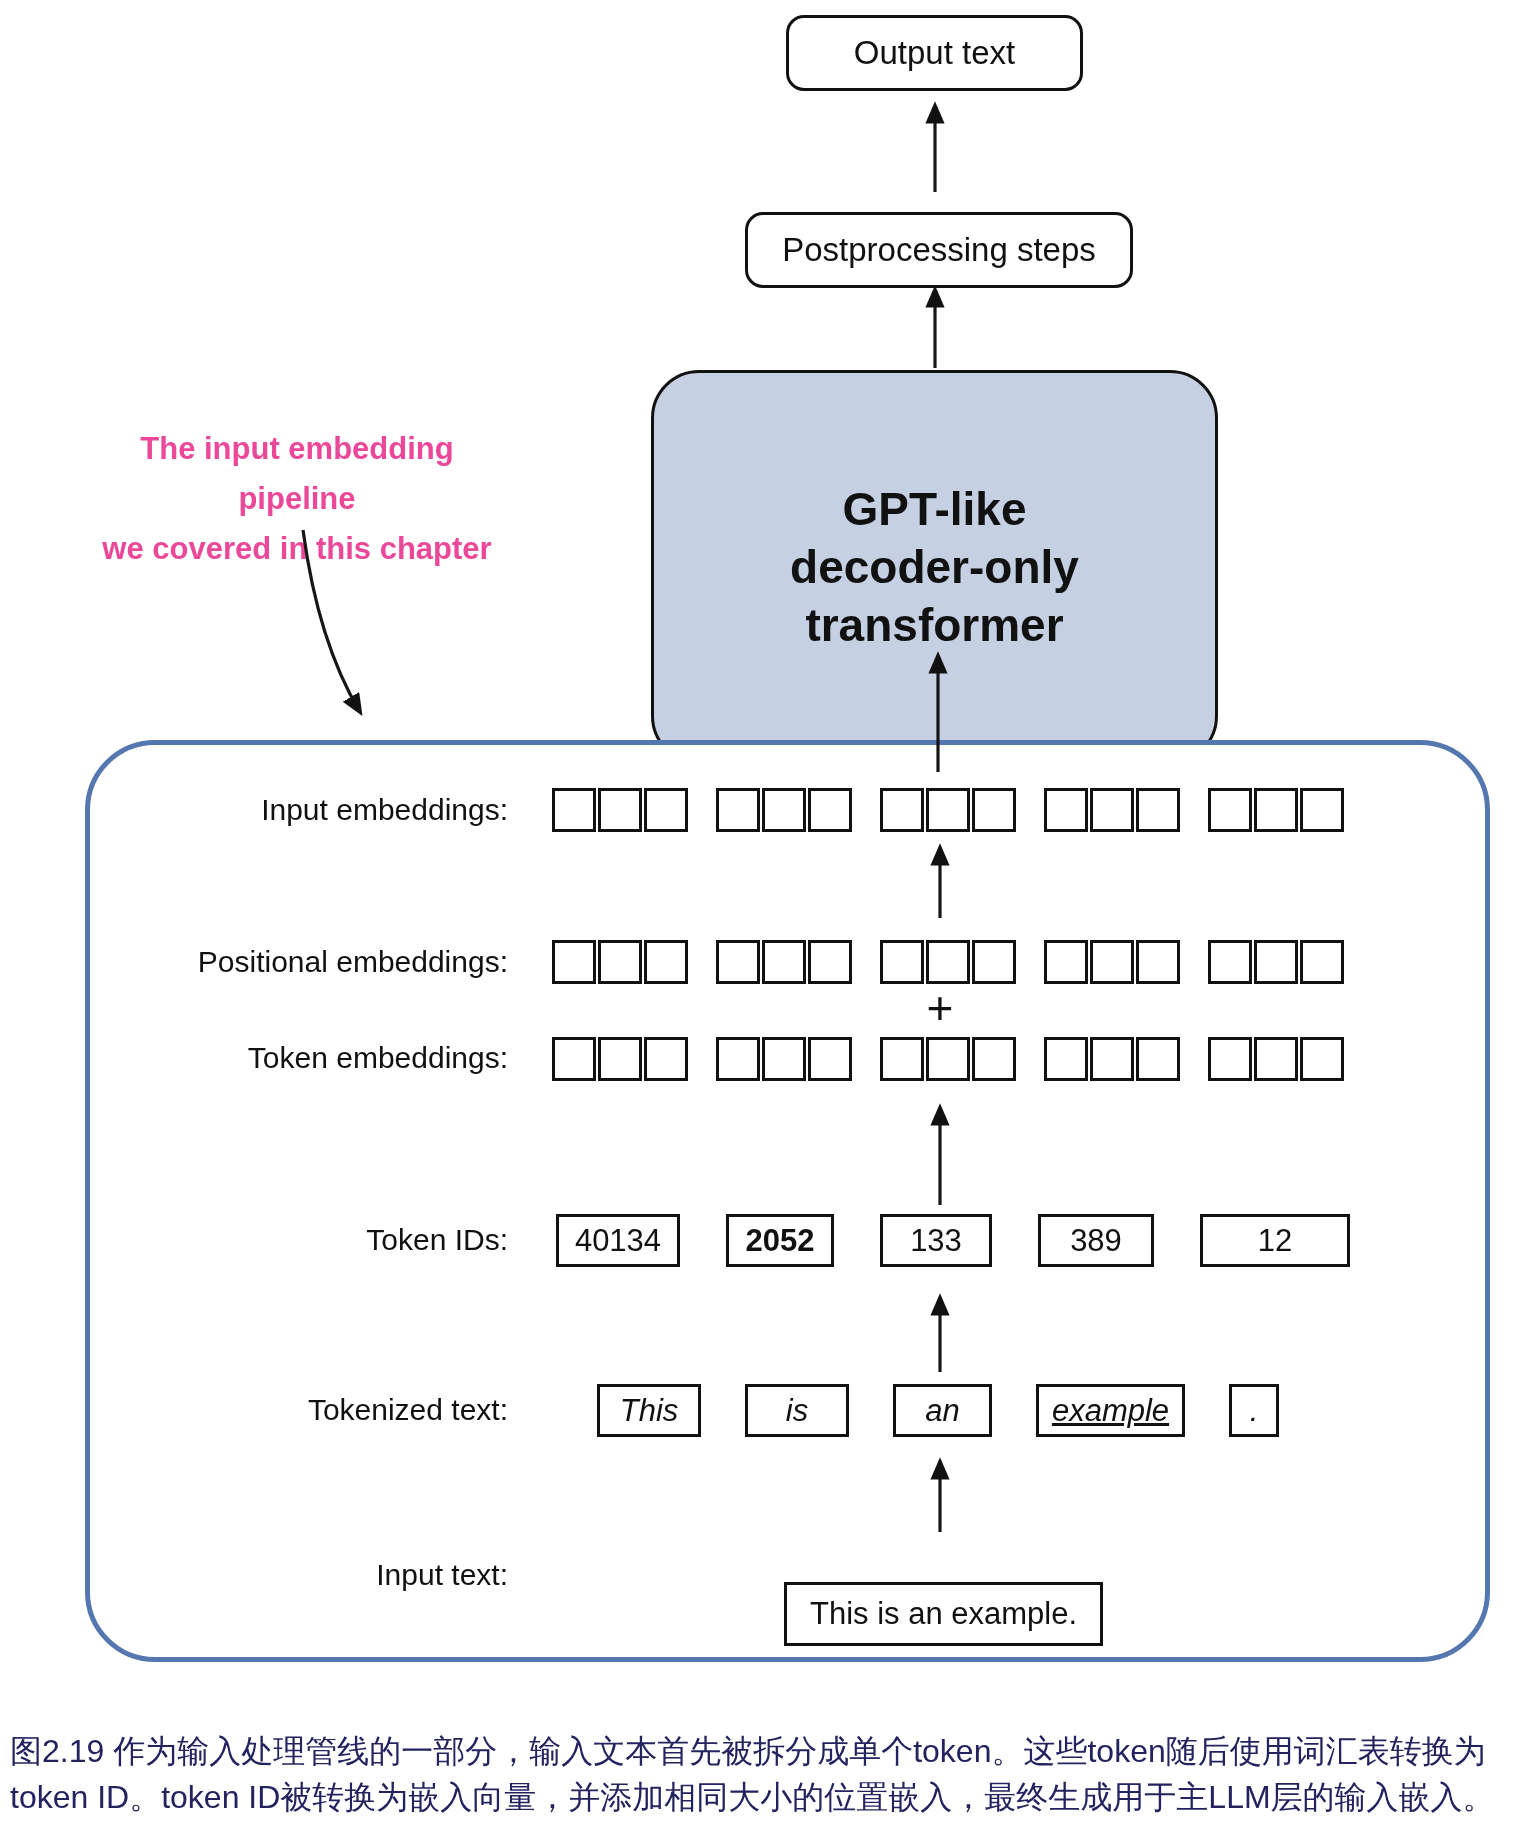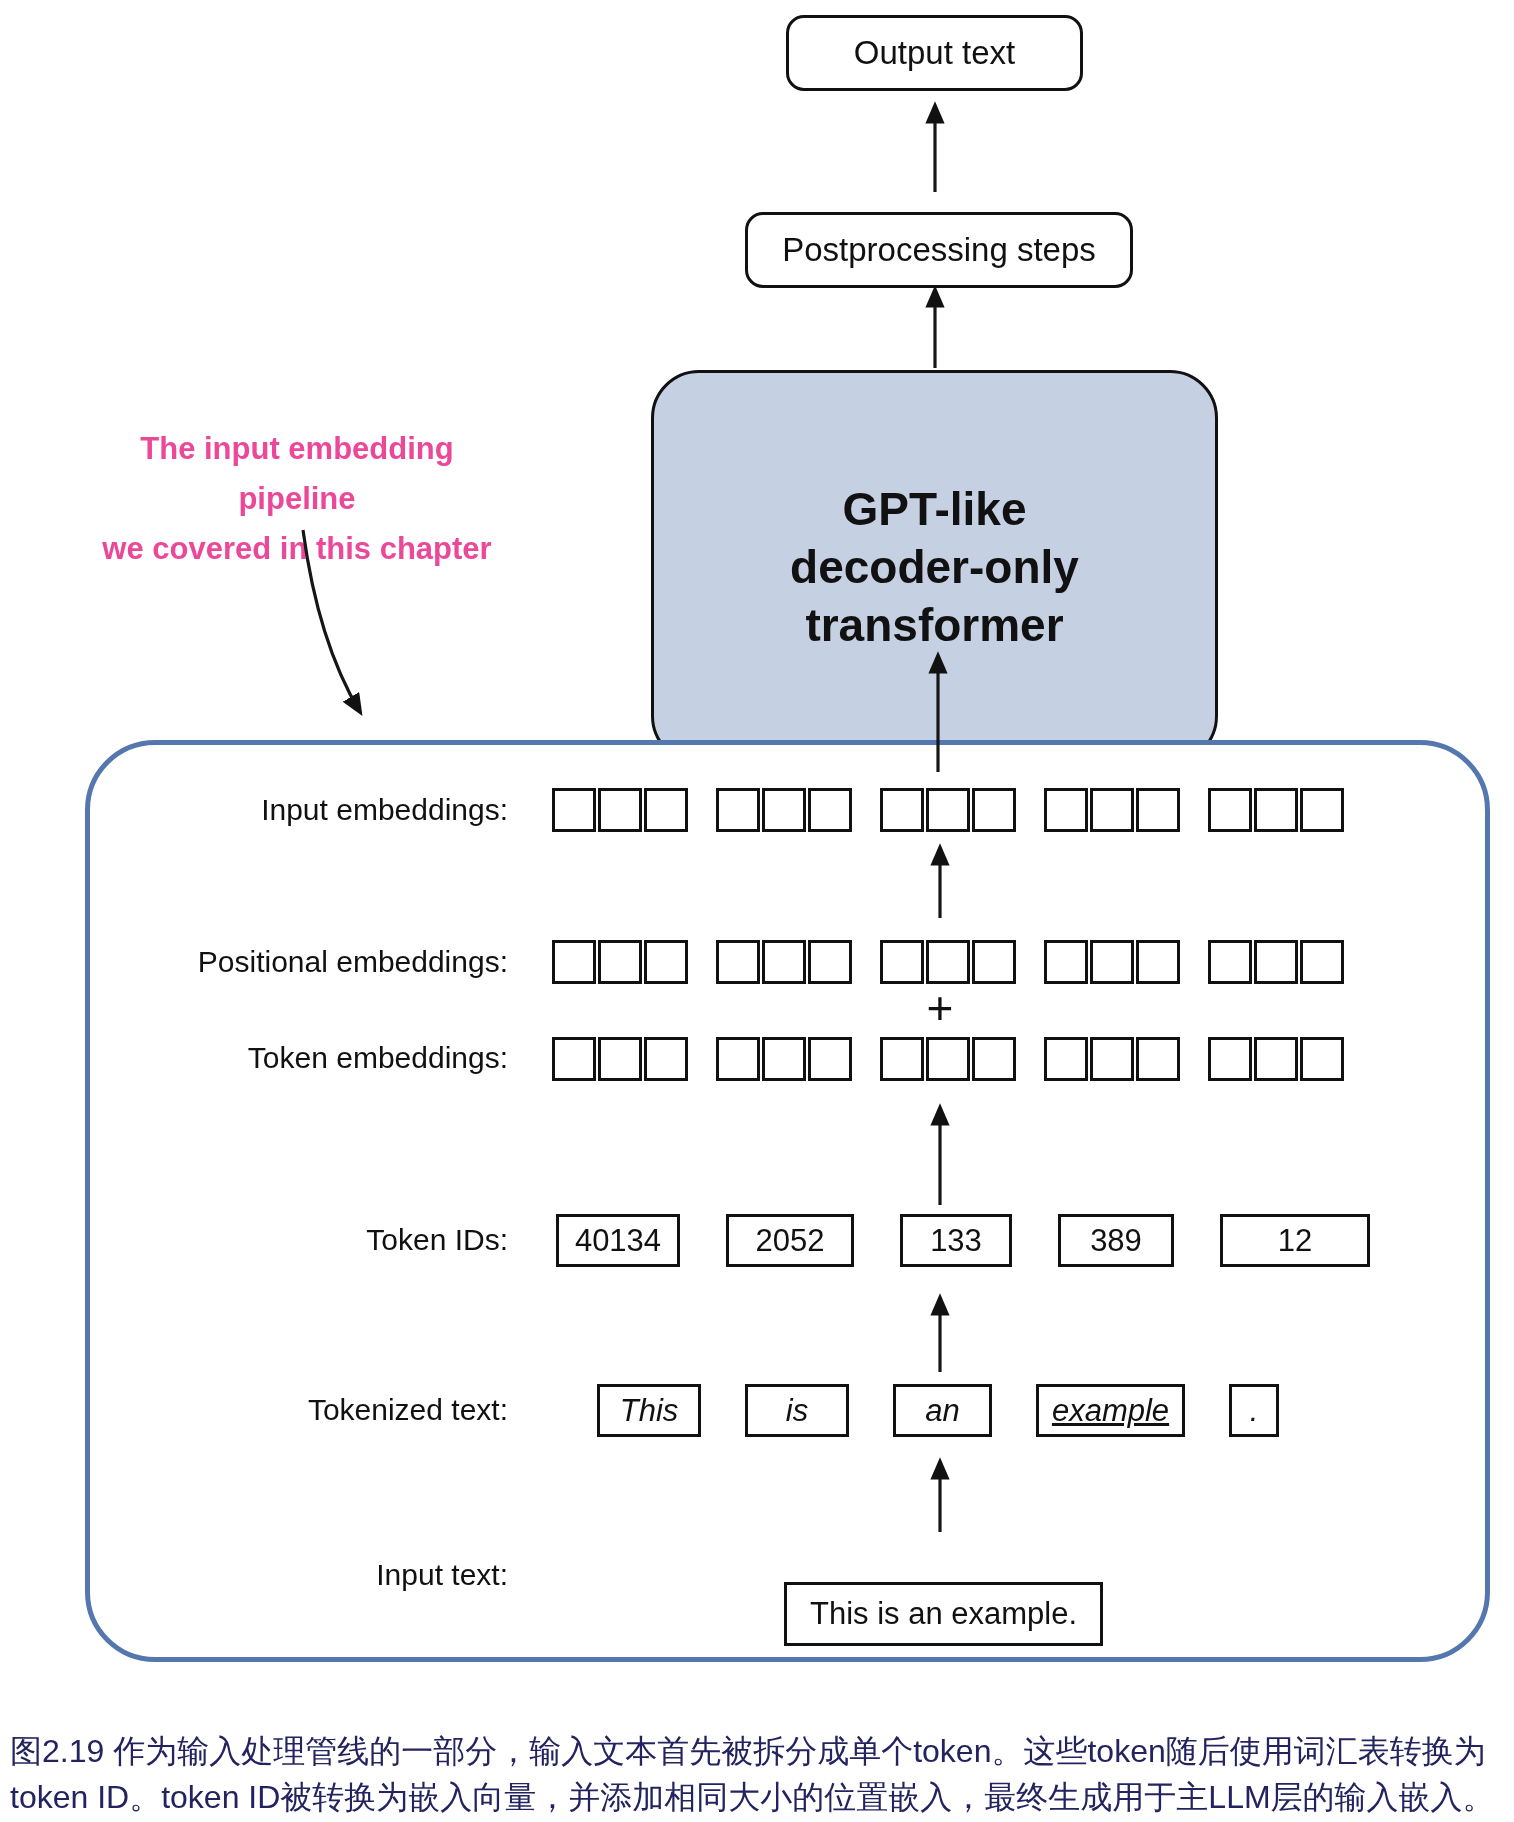--- a/index.html
+++ b/index.html
@@ -47,21 +47,21 @@
     position:absolute; left:910px; top:981px; width:60px; height:56px; text-align:center;
     font-size:46px; line-height:54px; font-weight:400;
   }
   
   .id-row{position:absolute; left:556px; top:1214px; display:flex; gap:46px;}
   .id-box{
     height:53px; border:3px solid #111; background:#fff; box-sizing:border-box;
     display:flex; align-items:center; justify-content:center; font-size:31px;
   }
   .id-row .id-box:nth-child(1){width:124px;}
-  .id-row .id-box:nth-child(2){width:128px;}
+  .id-row .id-box:nth-child(2){width:108px;font-weight:bold;}
   .id-row .id-box:nth-child(3){width:112px;}
   .id-row .id-box:nth-child(4){width:116px;}
   .id-row .id-box:nth-child(5){width:150px;}
   
   .tok-row{position:absolute; left:597px; top:1384px; display:flex; gap:44px;}
   .tok-box{
     height:53px; border:3px solid #111; background:#fff; box-sizing:border-box;
     display:flex; align-items:center; justify-content:center;
     font-size:31px; font-style:italic;
   }

